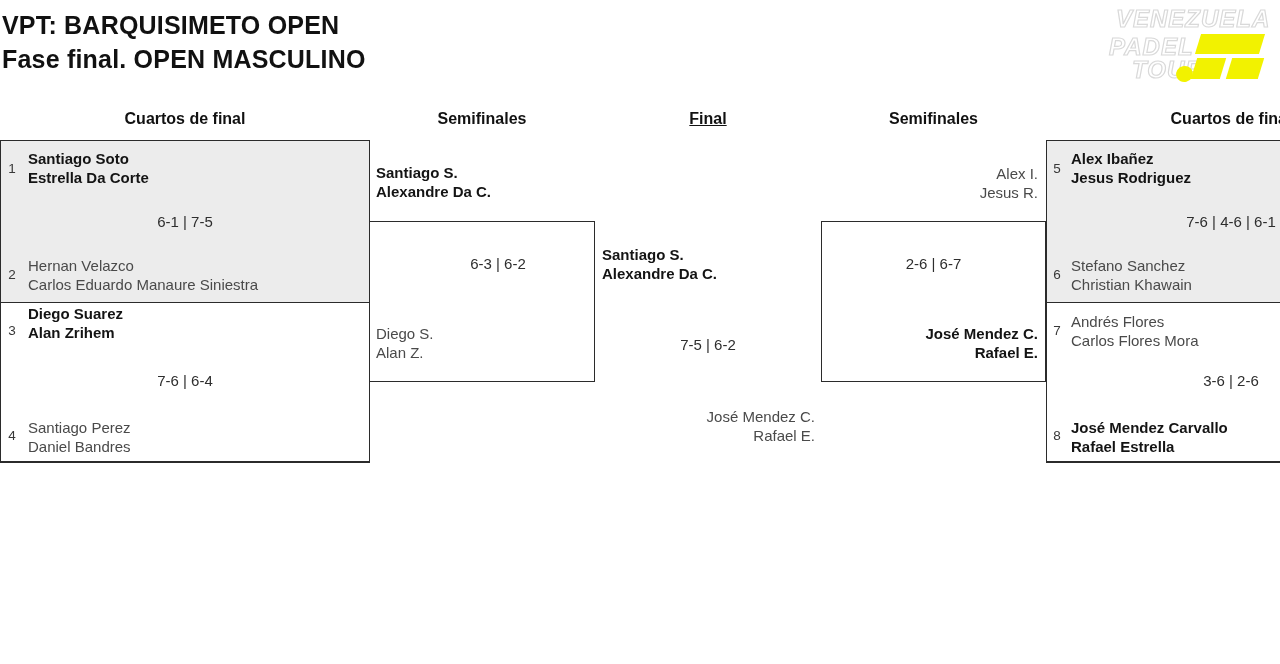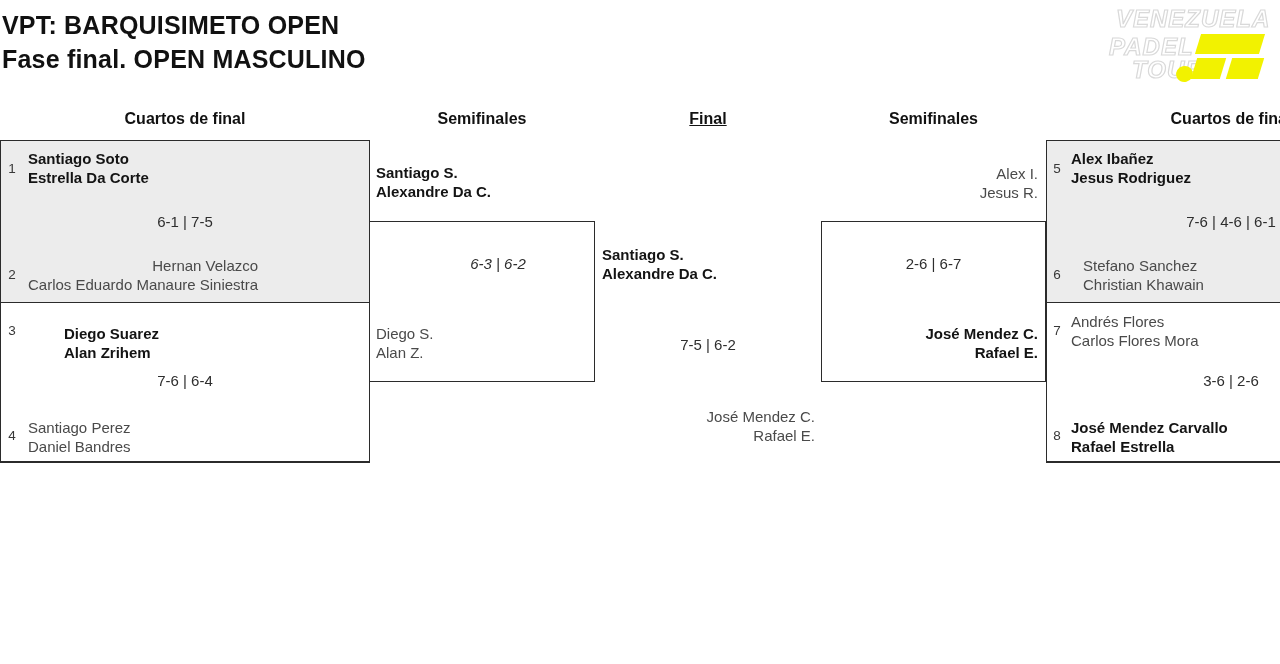--- a/index.html
+++ b/index.html
@@ -99,50 +99,50 @@
     color: #383838;
     width: 16px;
     text-align: center;
   }
 
   
   .pos-qf1-seed-top    { left: 4px; top: 161px; }
   .pos-qf1-team-top    { left: 28px; top: 149px; }
   .pos-qf1-score       { left: 0; top: 214px; width: 370px; }
   .pos-qf1-seed-bottom { left: 4px; top: 267px; }
-  .pos-qf1-team-bottom { left: 28px; top: 256px; text-align: right; }
+  .pos-qf1-team-bottom { left: 28px; top: 256px; }
 
   
   .pos-qf2-seed-top    { left: 4px; top: 323px; }
-  .pos-qf2-team-top    { left: 28px; top: 324px; margin-left: 36px; }
+  .pos-qf2-team-top    { left: 28px; top: 304px; }
   .pos-qf2-score       { left: 0; top: 373px; width: 370px; }
   .pos-qf2-seed-bottom { left: 4px; top: 428px; }
   .pos-qf2-team-bottom { left: 28px; top: 418px; }
 
   
   .pos-sf1-team-top    { left: 376px; top: 163px; }
-  .pos-sf1-score       { left: 369px; top: 256px; width: 258px; font-style: italic; }
+  .pos-sf1-score       { left: 369px; top: 256px; width: 258px; }
   .pos-sf1-team-bottom { left: 376px; top: 324px; }
 
   
   .pos-final-team-top    { left: 602px; top: 245px; }
   .pos-final-score       { left: 595px; top: 337px; width: 226px; }
   .pos-final-team-bottom { left: 595px; top: 407px; width: 220px; }
 
   
   .pos-sf2-team-top    { left: 821px; top: 164px; width: 217px; }
   .pos-sf2-score       { left: 821px; top: 256px; width: 225px; }
   .pos-sf2-team-bottom { left: 821px; top: 324px; width: 217px; }
 
   
   .pos-qf3-seed-top    { left: 1049px; top: 161px; }
   .pos-qf3-team-top    { left: 1071px; top: 149px; }
   .pos-qf3-score       { left: 1046px; top: 214px; width: 370px; }
   .pos-qf3-seed-bottom { left: 1049px; top: 267px; }
-  .pos-qf3-team-bottom { left: 1071px; top: 256px; margin-left: 12px; }
+  .pos-qf3-team-bottom { left: 1071px; top: 256px; }
 
   
   .pos-qf4-seed-top    { left: 1049px; top: 323px; }
   .pos-qf4-team-top    { left: 1071px; top: 312px; }
   .pos-qf4-score       { left: 1046px; top: 373px; width: 370px; }
   .pos-qf4-seed-bottom { left: 1049px; top: 428px; }
   .pos-qf4-team-bottom { left: 1071px; top: 418px; }
 </style>
 </head>
 <body>

